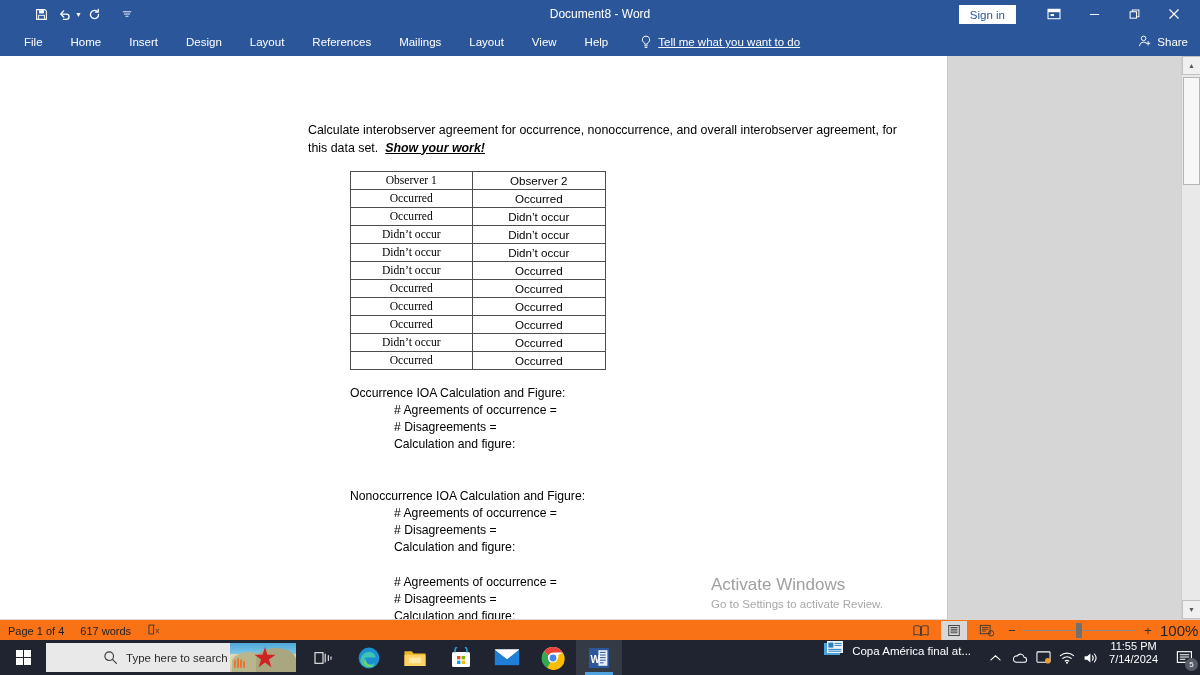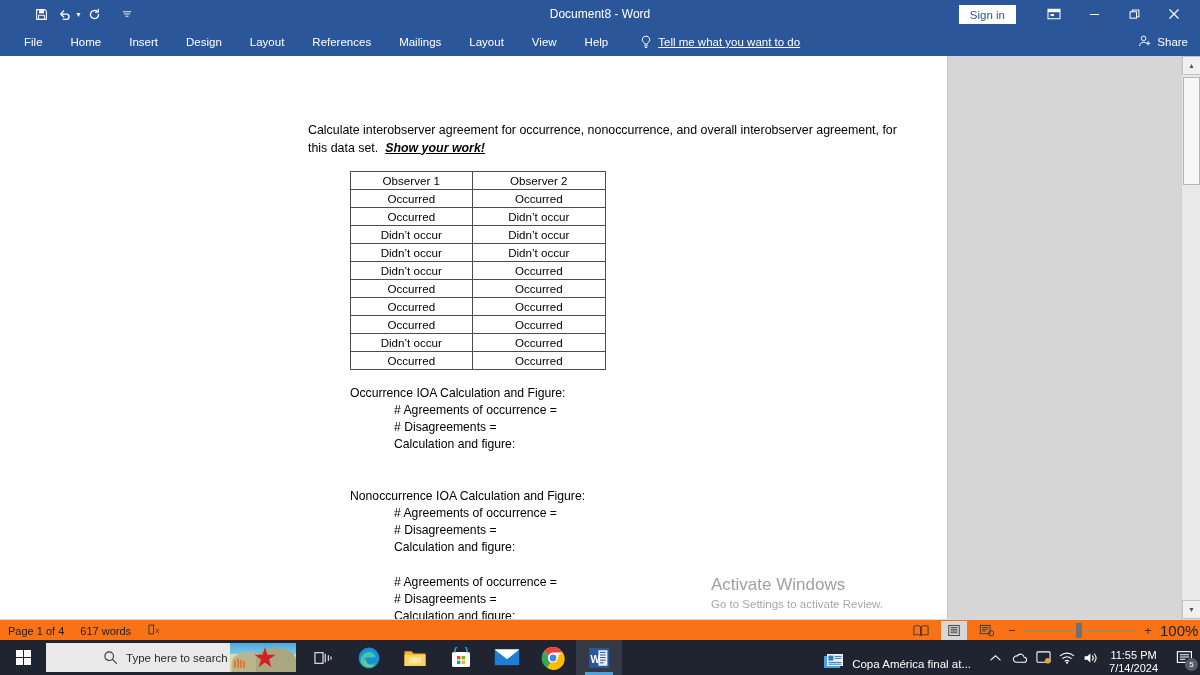--- a/index.html
+++ b/index.html
@@ -89,21 +89,21 @@
   .para b { font-weight: bold; font-style: italic; text-decoration: underline; }
 
   table.iotable {
     position: absolute; left: 98px; top: 75px;
     border-collapse: collapse; width: 256px;
   }
   table.iotable td {
     border: 1px solid #4d4d4d; height: 18px; text-align: center;
     font-size: 11.6px; color: #000; padding: 0 4px; line-height: 17px;
   }
-  table.iotable td.c1 { width: 122px; }
+  table.iotable td.c1 { width: 122px; font-family: Liberation Serif, serif; }
   table.iotable td.c2 { width: 134px; }
 
   .section { position: absolute; left: 98px; font-size: 12.2px; color: #000; line-height: 17px; }
   .section .ln-ind { padding-left: 44px; }
   .sec1 { top: 289px; }
   .sec2 { top: 392px; }
   .sec3 { top: 478px; }
 
   .watermark {
     position: absolute; left: 711px; top: 518px; width: 230px;
@@ -151,21 +151,21 @@
   .hill.b { left: 26px; bottom: 0; width: 40px; height: 24px; background: #a9a680; }
   .starfish { position: absolute; left: 24px; bottom: 3px; width: 22px; height: 22px;
     background: #cf2222; clip-path: polygon(50% 0%, 61% 35%, 98% 35%, 68% 57%, 79% 92%, 50% 70%, 21% 92%, 32% 57%, 2% 35%, 39% 35%); }
   .coral { position: absolute; left: 3px; bottom: 4px; width: 14px; height: 14px; }
 
   .tb-icons { position: absolute; left: 300px; top: 0; height: 35px; display: flex; align-items: center; gap: 0; }
   .tb-ic { width: 46px; height: 35px; display: flex; align-items: center; justify-content: center; position: relative; }
   .tb-ic.active { background: #343a46; }
   .tb-ic .underline { position: absolute; bottom: 0; left: 9px; width: 28px; height: 3px; background: #4ea3e0; }
 
-  .tray { position: absolute; right: 0; top: 0; height: 35px; display: flex; align-items: flex-end; }
+  .tray { position: absolute; right: 0; top: 0; height: 35px; display: flex; align-items: flex-start; }
   .news { display: flex; align-items: center; gap: 7px; padding-right: 12px; }
   .news-txt { font-size: 11.5px; color: #fff; }
   .tray-ic { width: 24px; height: 35px; display: flex; align-items: center; justify-content: center; color: #fff; font-size: 12px; }
   .clock { padding: 0 10px 0 6px; text-align: center; font-size: 11px; line-height: 13px; color: #fff; }
   .notif { width: 32px; height: 35px; display: flex; align-items: center; justify-content: center; position: relative; }
   .notif-badge {
     position: absolute; right: 2px; bottom: 4px; width: 13px; height: 13px; border-radius: 50%;
     background: #555c68; color: #fff; font-size: 8px; display: flex; align-items: center; justify-content: center;
   }
 </style>

